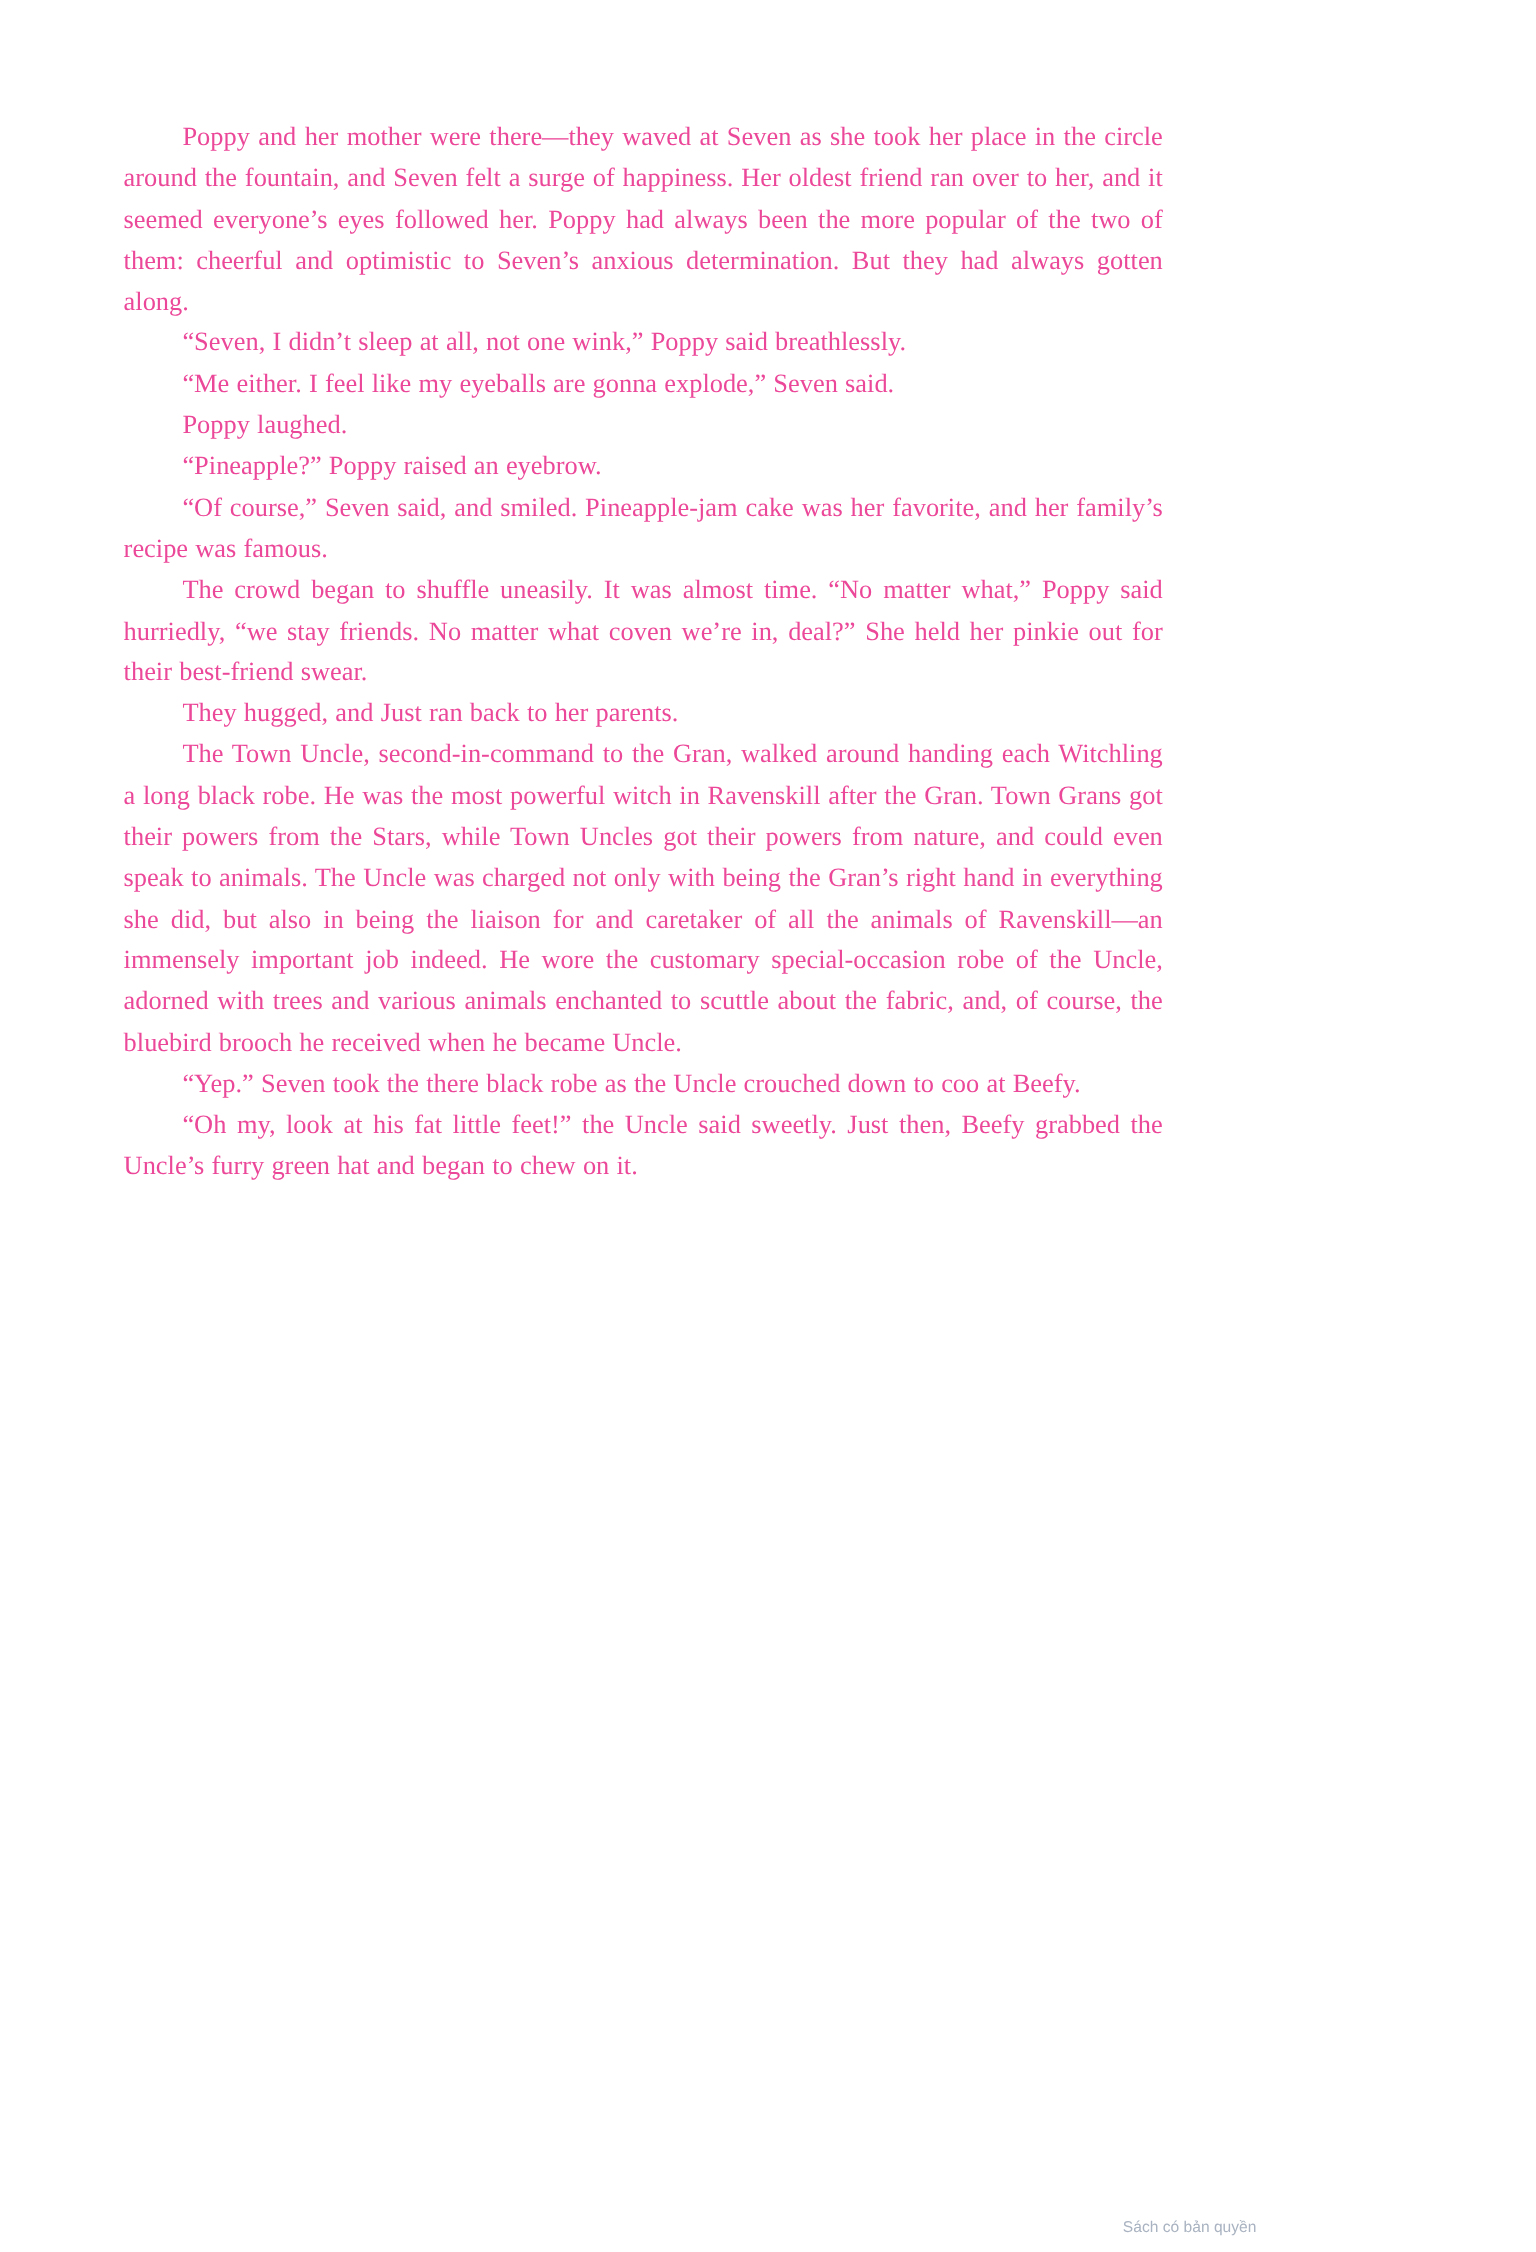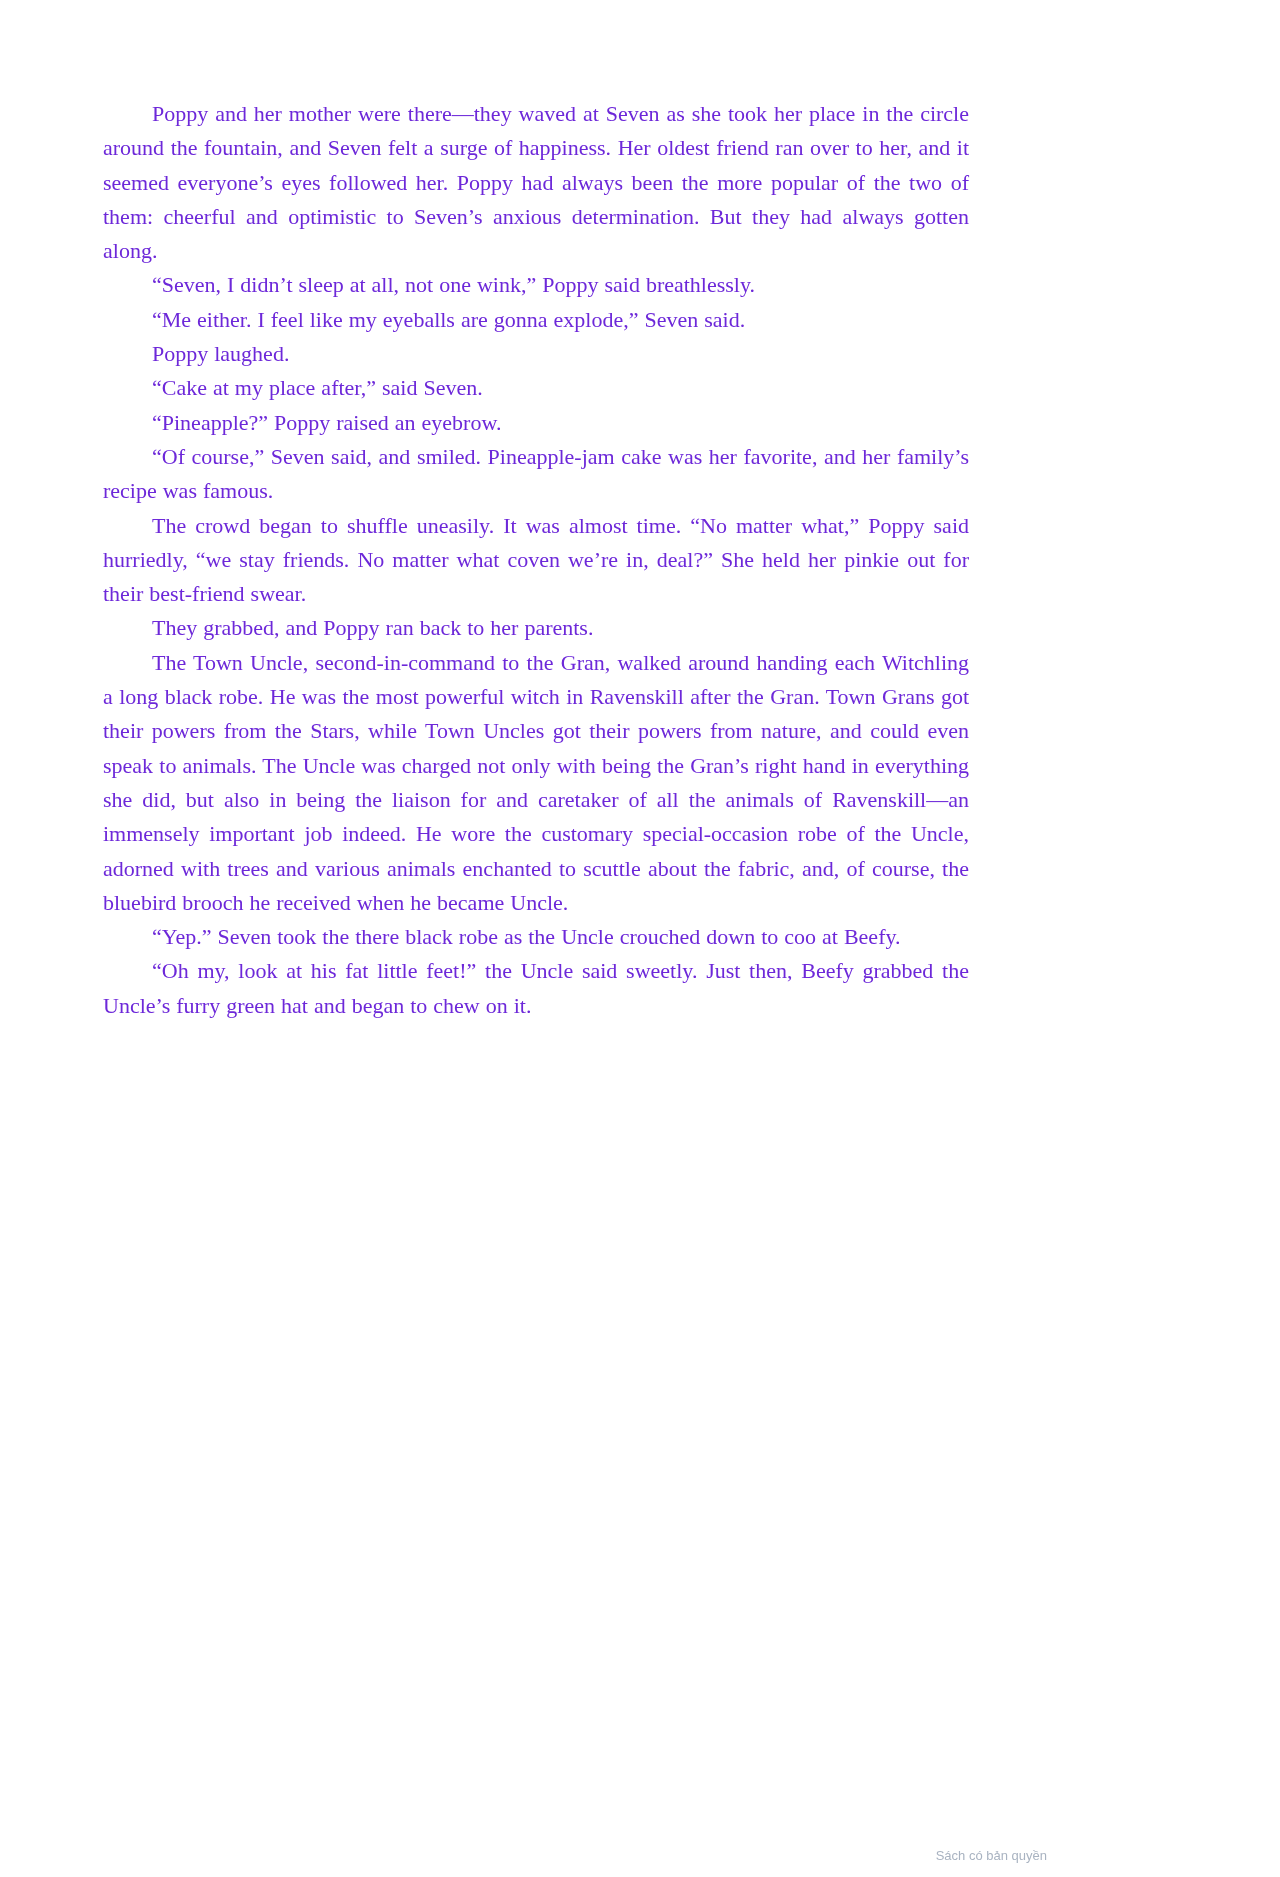--- a/index.html
+++ b/index.html
@@ -18,21 +18,21 @@
       position: absolute;
       top: 97px;
       left: 103px;
       width: 866px;
     }
     .page-text p {
       margin: 0;
       padding: 0;
       font-size: 22px;
       line-height: 34.3px;
-      color: #6d28d9;
+      color: #ec4899;
       text-align: justify;
       text-indent: 49px;
       word-spacing: 0.5px;
     }
     .watermark {
       position: absolute;
       right: 233px;
       bottom: 14px;
       font-size: 13px;
       color: #a9b3c1;
@@ -41,23 +41,22 @@
     }
   </style>
 </head>
 <body>
 
 <main class="page-text">
   <p>Poppy and her mother were there—they waved at Seven as she took her place in the circle around the fountain, and Seven felt a surge of happiness. Her oldest friend ran over to her, and it seemed everyone’s eyes followed her. Poppy had always been the more popular of the two of them: cheerful and optimistic to Seven’s anxious determination. But they had always gotten along.</p>
   <p>“Seven, I didn’t sleep at all, not one wink,” Poppy said breathlessly.</p>
   <p>“Me either. I feel like my eyeballs are gonna explode,” Seven said.</p>
   <p>Poppy laughed.</p>
-  <p>“Cake at my place after,” said Seven.</p>
   <p>“Pineapple?” Poppy raised an eyebrow.</p>
   <p>“Of course,” Seven said, and smiled. Pineapple-jam cake was her favorite, and her family’s recipe was famous.</p>
   <p>The crowd began to shuffle uneasily. It was almost time. “No matter what,” Poppy said hurriedly, “we stay friends. No matter what coven we’re in, deal?” She held her pinkie out for their best-friend swear.</p>
-  <p>They grabbed, and Poppy ran back to her parents.</p>
+  <p>They hugged, and Just ran back to her parents.</p>
   <p>The Town Uncle, second-in-command to the Gran, walked around handing each Witchling a long black robe. He was the most powerful witch in Ravenskill after the Gran. Town Grans got their powers from the Stars, while Town Uncles got their powers from nature, and could even speak to animals. The Uncle was charged not only with being the Gran’s right hand in everything she did, but also in being the liaison for and caretaker of all the animals of Ravenskill—an immensely important job indeed. He wore the customary special-occasion robe of the Uncle, adorned with trees and various animals enchanted to scuttle about the fabric, and, of course, the bluebird brooch he received when he became Uncle.</p>
   <p>“Yep.” Seven took the there black robe as the Uncle crouched down to coo at Beefy.</p>
   <p>“Oh my, look at his fat little feet!” the Uncle said sweetly. Just then, Beefy grabbed the Uncle’s furry green hat and began to chew on it.</p>
 </main>
 
 <div class="watermark">Sách có bản quyền</div>
 
 </body></html>

